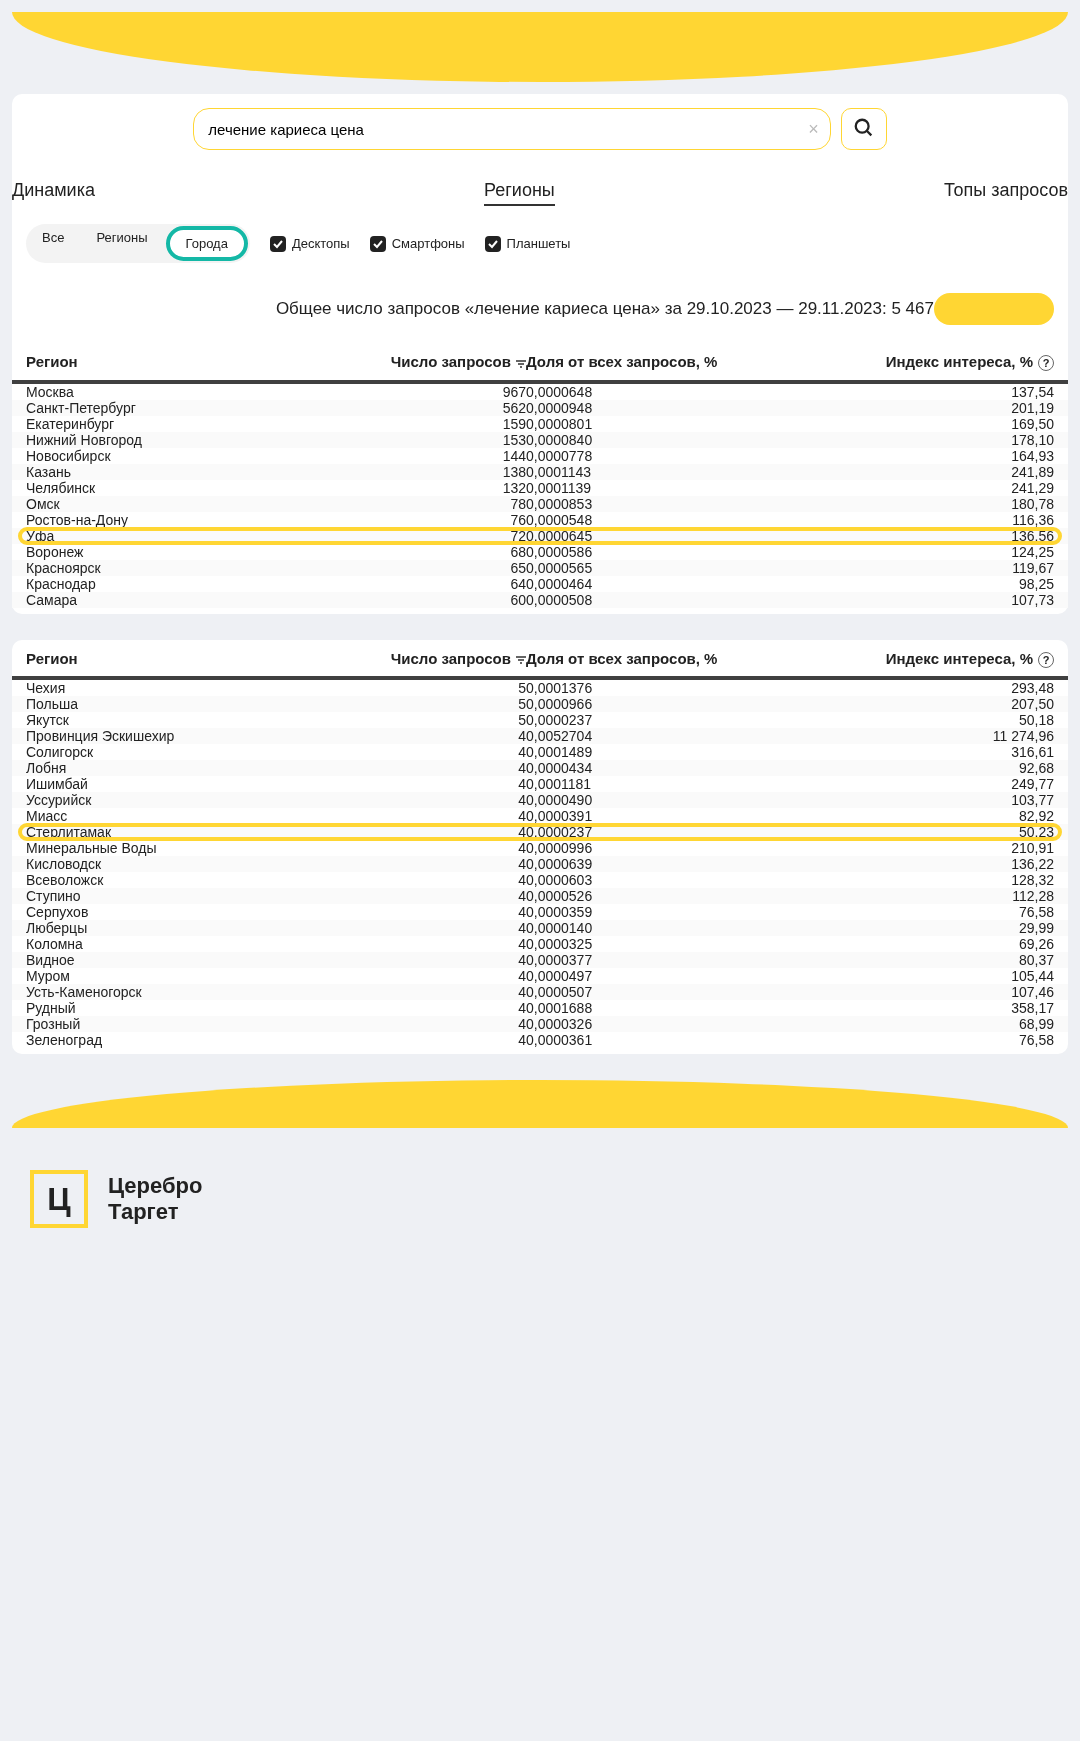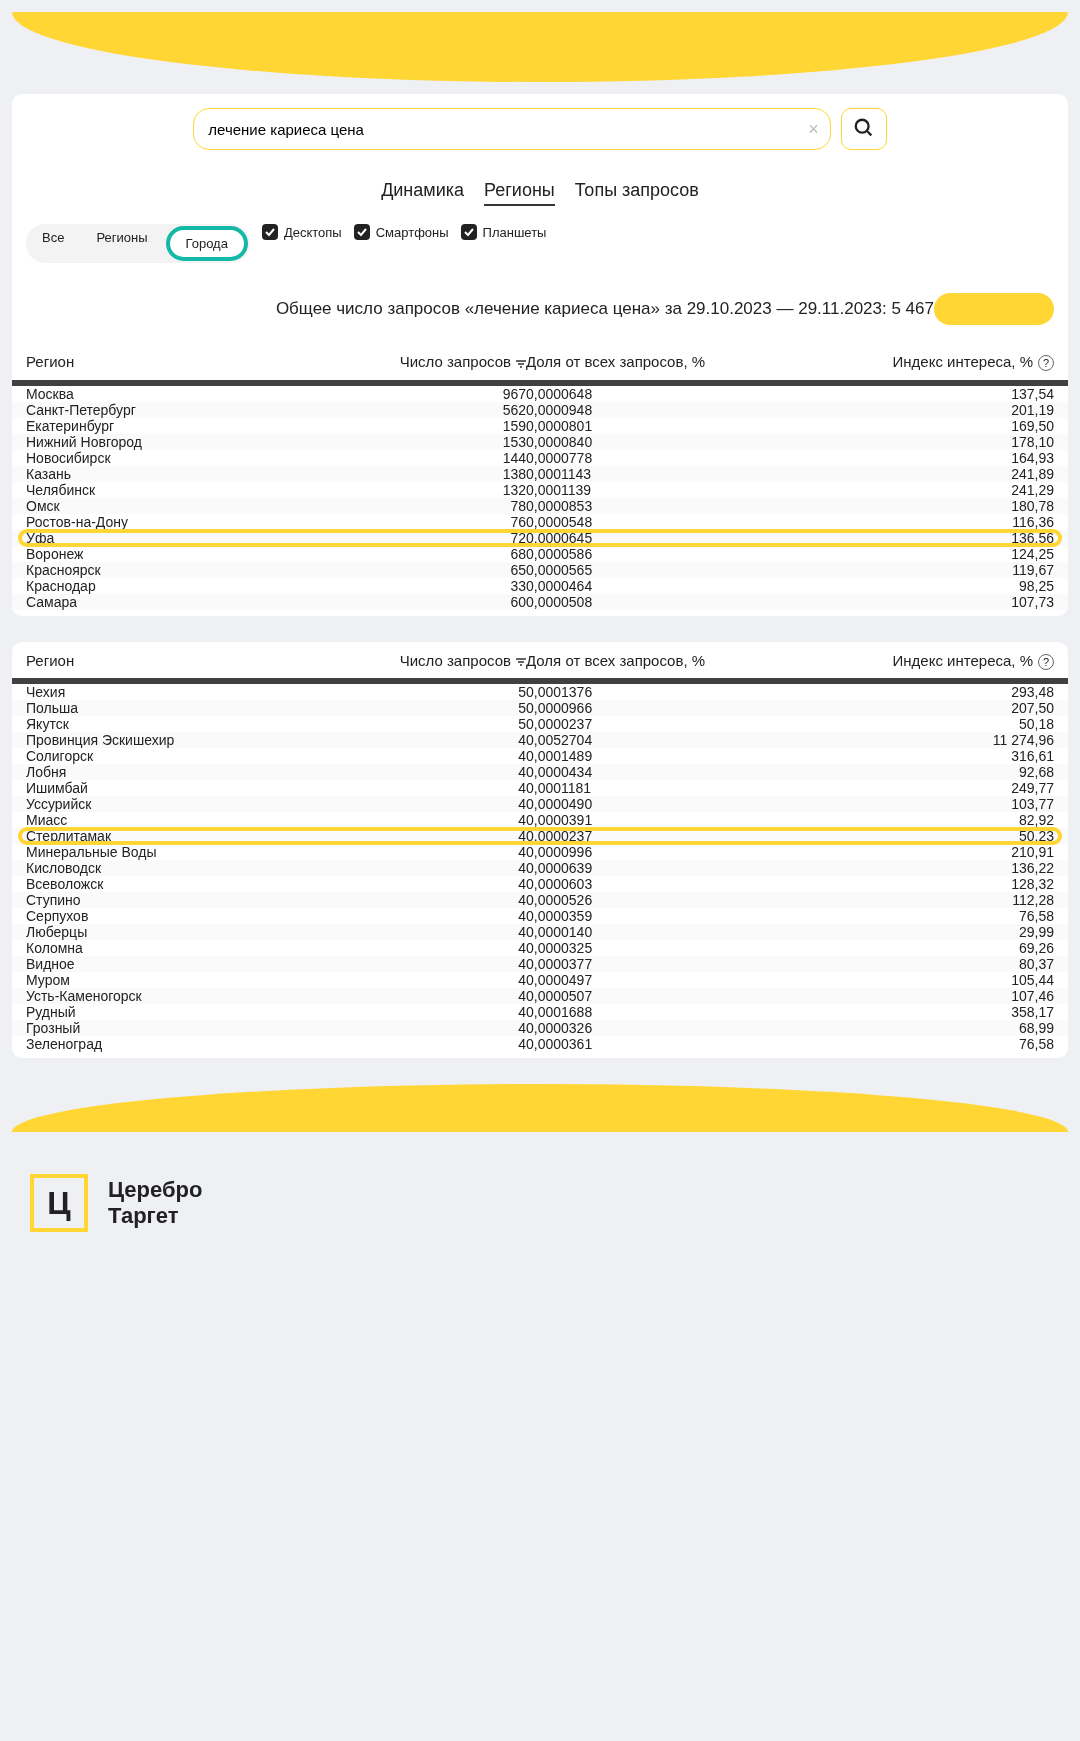--- a/index.html
+++ b/index.html
@@ -8,34 +8,34 @@
 .yellow-arc-top{height:70px;background:#ffd633;border-radius:0 0 50% 50%/0 0 100% 100%;margin:12px 12px 0}
 .yellow-arc-bottom{height:48px;background:#ffd633;border-radius:50% 50% 0 0/100% 100% 0 0;margin:0 12px 12px}
 .card{background:#fff;margin:12px 12px 26px;border-radius:10px;padding:0 0 6px}
 .card:first-of-type{margin-top:-34px;position:relative}
 .search-wrap{display:flex;gap:10px;padding:14px 14px 0;justify-content:center}
 .search-box{position:relative;width:62%}
 .search-input{width:100%;height:42px;border:1.5px solid #ffd633;border-radius:16px;padding:0 40px 0 14px;font-size:15px;outline:none}
 .clear-x{position:absolute;right:12px;top:50%;transform:translateY(-50%);color:#bbb;font-size:18px;cursor:pointer}
 .search-btn{width:46px;height:42px;border:1.5px solid #ffd633;border-radius:10px;background:#fff;display:flex;align-items:center;justify-content:center;cursor:pointer}
 .search-btn svg{width:22px;height:22px}
-.tabs-main{display:flex;gap:20px;justify-content:center;padding:30px 0 18px;font-size:18px}
+.tabs-main{display:flex;gap:20px;justify-content:space-between;padding:30px 0 18px;font-size:18px}
 .tabs-main span{cursor:pointer}
 .tabs-main .active{border-bottom:2px solid #333;padding-bottom:3px}
-.filter-row{display:flex;align-items:flex-start;gap:12px;padding:0 14px 12px;flex-wrap:wrap}
+.filter-row{display:flex;align-items:center;gap:20px;padding:0 14px 12px;flex-wrap:wrap}
 .seg{display:flex;background:#f3f3f3;border-radius:20px;overflow:hidden}
 .seg span{padding:6px 16px;font-size:13px;cursor:pointer}
 .seg .seg-active{background:#fff;border:4px solid #14b8a6;border-radius:20px;margin:2px}
 .chk{display:flex;align-items:center;gap:6px;font-size:13px;cursor:pointer}
 .chk .cb{width:16px;height:16px;background:#222;border-radius:4px;display:flex;align-items:center;justify-content:center}
 .chk .cb svg{width:10px;height:10px}
 .summary-row{display:flex;align-items:center;justify-content:flex-end;padding:18px 14px}
 .summary-text{font-size:17px}
 .yellow-pill{width:120px;height:32px;background:#ffd633;border-radius:20px}
-.tbl-head{display:flex;padding:10px 14px 8px;font-weight:normal;font-size:15px;border-bottom:6px solid #404040}
+.tbl-head{display:flex;padding:10px 14px 8px;font-weight:bold;font-size:15px;border-bottom:4px solid #404040}
 .tbl-row{display:flex;padding:0 14px;font-size:14px}
 .tbl-row.odd{background:#fafafa}
 .c1{flex:0 0 300px}
 .c2{flex:0 0 200px;text-align:right}
 .c3{flex:1;text-align:left}
 .c4{flex:0 0 260px;text-align:right}
 .head-icon{display:inline-block;vertical-align:middle;margin-left:5px}
 .sort-icon svg{width:10px;height:10px}
 .help-icon{display:inline-flex;align-items:center;justify-content:center;width:16px;height:16px;border:1.5px solid #666;border-radius:50%;font-size:11px;margin-left:5px}
 .hl{position:relative}
@@ -212,21 +212,21 @@
           <div class="tbl-row odd">
             <div class="c1">Красноярск</div>
             <div class="c2">65</div>
             <div class="c3">0,0000565</div>
             <div class="c4">119,67</div>
           </div>
         </div>
         <div>
           <div class="tbl-row">
             <div class="c1">Краснодар</div>
-            <div class="c2">33</div>
+            <div class="c2">64</div>
             <div class="c3">0,0000464</div>
             <div class="c4">98,25</div>
           </div>
         </div>
         <div>
           <div class="tbl-row odd">
             <div class="c1">Самара</div>
             <div class="c2">60</div>
             <div class="c3">0,0000508</div>
             <div class="c4">107,73</div>

